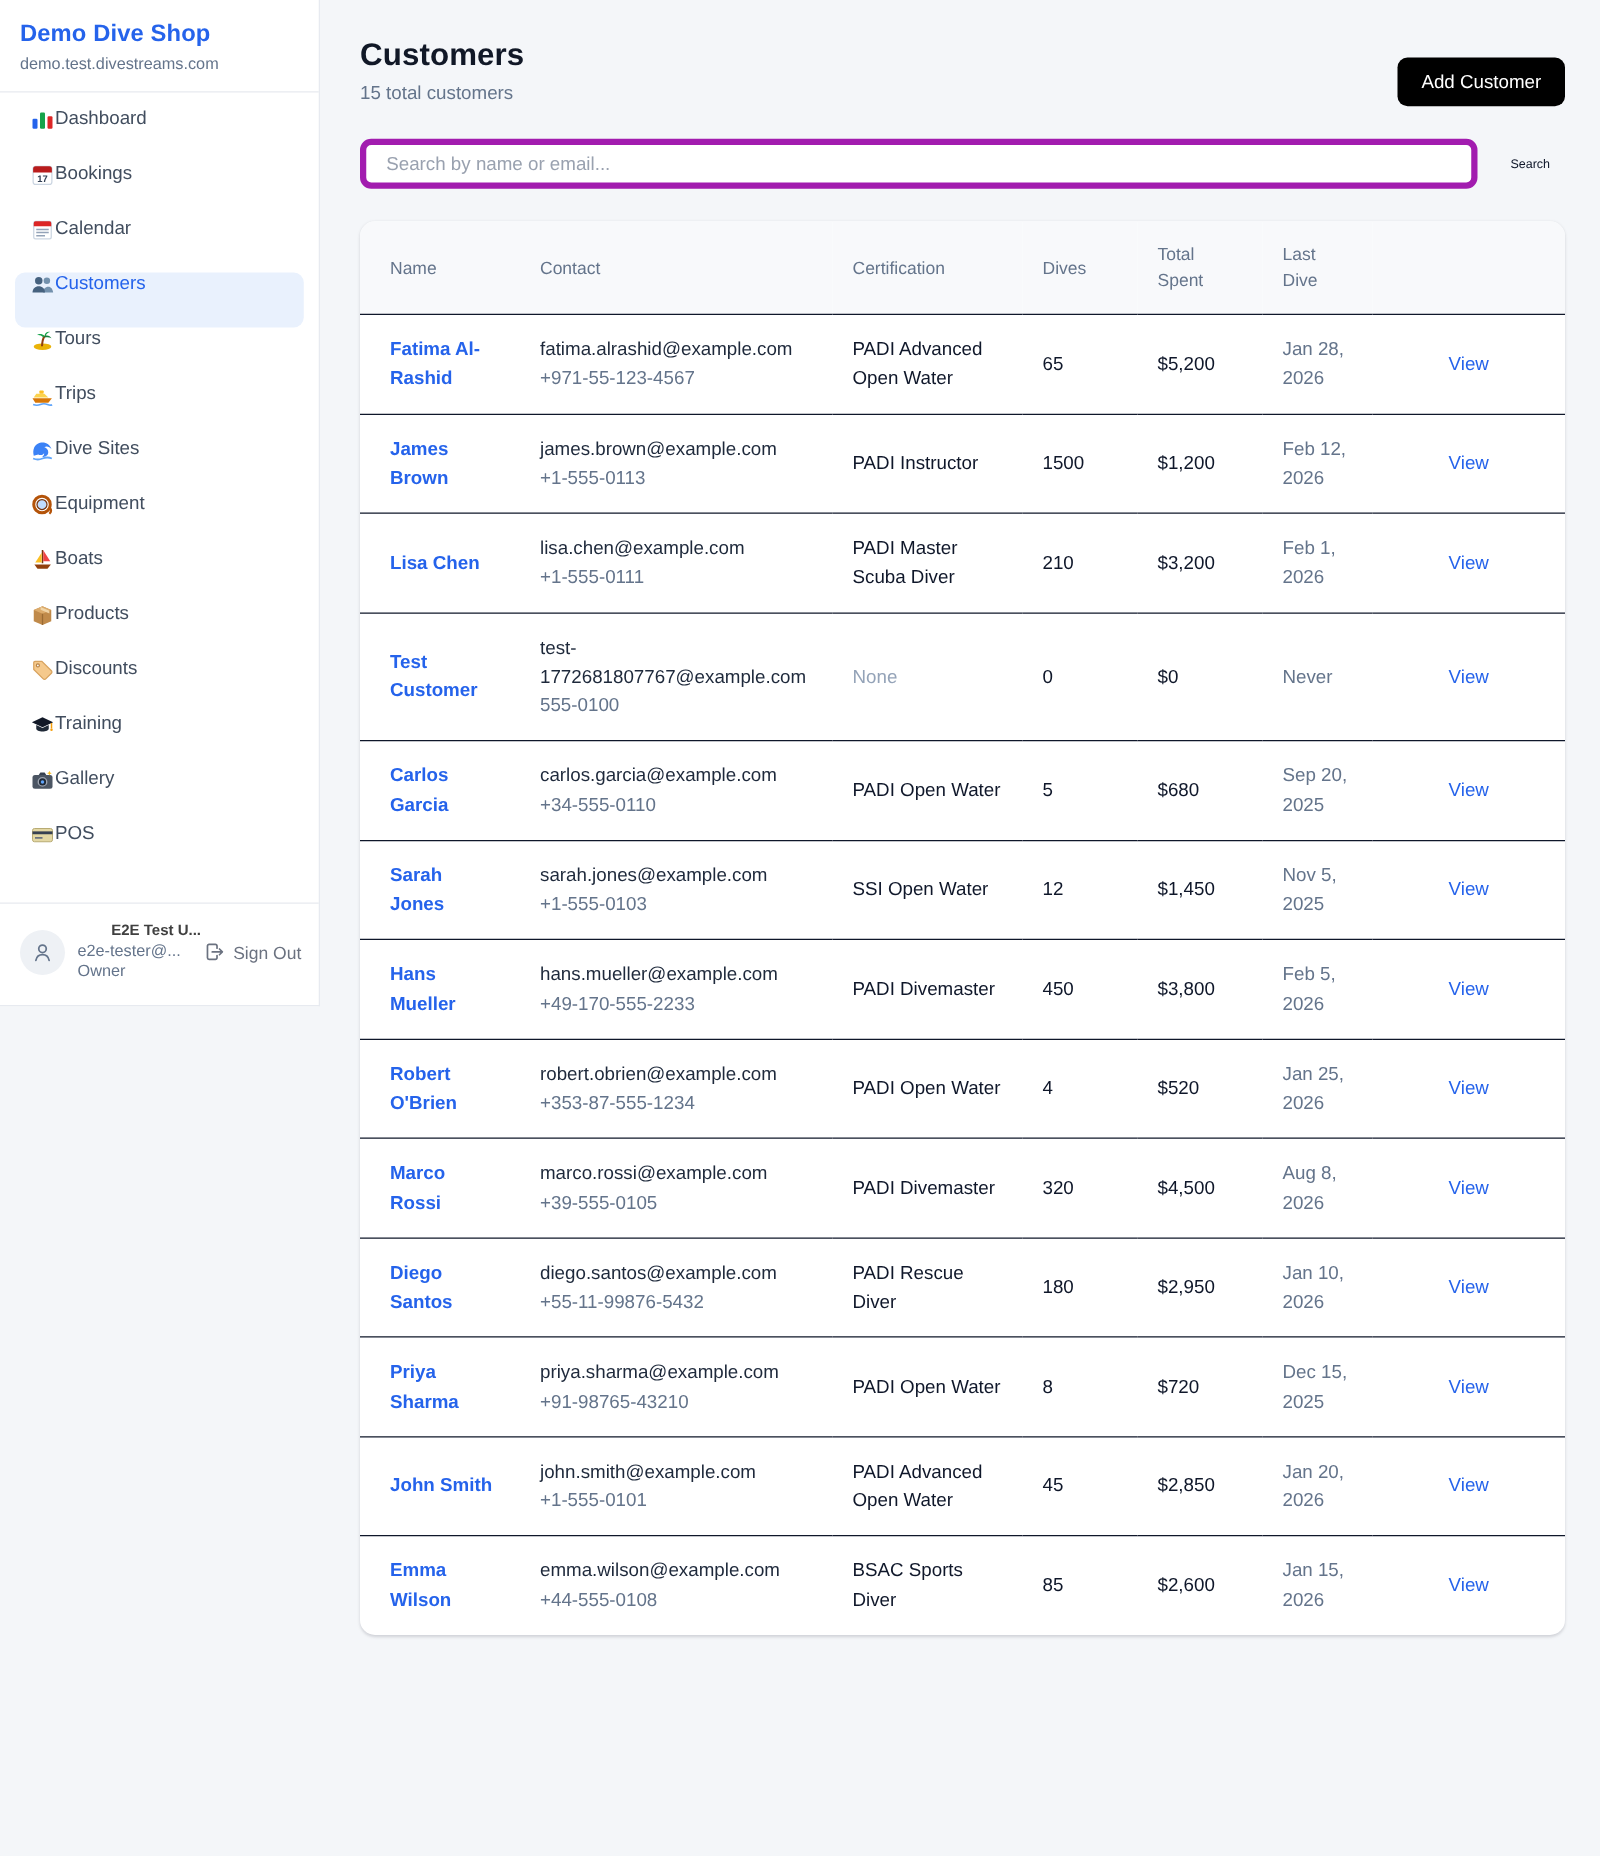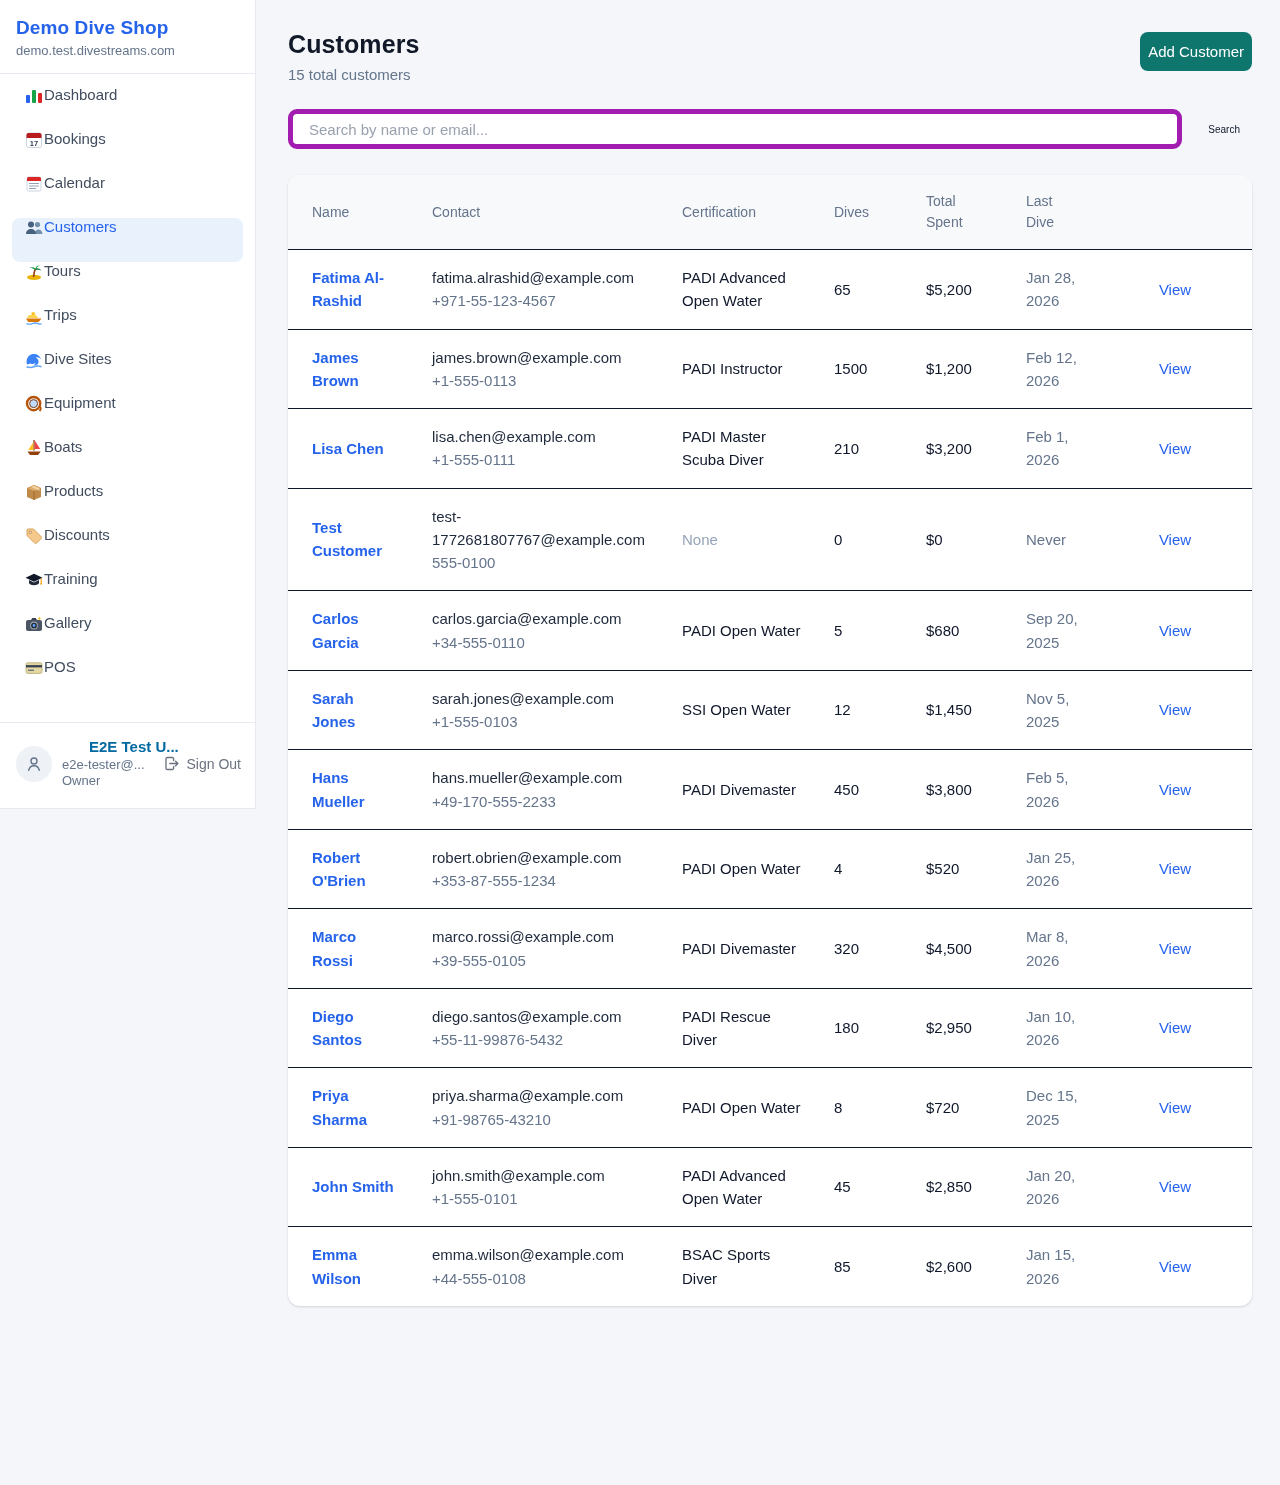--- a/index.html
+++ b/index.html
@@ -33,37 +33,37 @@
     border-top: 1px solid #e7eaf0;
     margin-top: 8px; padding: 14px 14px 18px 16px;
     display: flex; align-items: center; gap: 10px;
   }
   .avatar {
     width: 36px; height: 36px; border-radius: 50%; background: #eef1f5;
     display: flex; align-items: center; justify-content: center; flex: none;
   }
   .avatar svg { width: 20px; height: 20px; }
   .user-info { line-height: 1.3; min-width: 0; }
-  .user-name { font-size: 15px; font-weight: 700; color: #0369a1; white-space: nowrap; padding-left: 27px; }
+  .user-name { font-size: 12px; font-weight: 700; color: #404040; white-space: nowrap; padding-left: 27px; }
   .user-email, .user-role { font-size: 13px; color: #64748b; white-space: nowrap; }
   .signout-btn {
     margin-left: auto; display: flex; align-items: center; gap: 7px;
     background: none; border: none; color: #6b7280; font-size: 14px;
     font-family: inherit; cursor: pointer; flex: none;
   }
   .signout-btn svg { width: 17px; height: 17px; }
   
   .main { margin-left: 256px; padding: 30px 28px 22px 32px; }
   .page-header { display: flex; align-items: flex-start; justify-content: space-between; }
   .page-title { font-size: 25px; font-weight: 700; color: #111827; letter-spacing: .1px; }
   .page-subtitle { font-size: 15px; color: #64748b; margin-top: 7px; }
   .add-btn {
-    background: #0f766e; color: #fff; border: none; border-radius: 8px;
+    background: #000000; color: #fff; border: none; border-radius: 8px;
     font-size: 15px; font-weight: 500; font-family: inherit;
-    padding: 11px 8px; cursor: pointer; margin-top: 2px;
+    padding: 11px 19px; cursor: pointer; margin-top: 16px;
   }
   .search-row { display: flex; align-items: center; margin-top: 26px; }
   .search-input {
     flex: 1; height: 40px; background: #fff;
     border: 5px solid #a21caf; border-radius: 9px;
     padding: 0 16px; font-size: 15px; font-family: inherit; color: #111827;
   }
   .search-input::placeholder { color: #99a1af; }
   .search-btn {
     background: none; border: none; color: #0f172a; font-family: inherit;
@@ -412,21 +412,21 @@
           </tr>
           <tr>
             <td><a class="name-link">Marco Rossi</a></td>
             <td>
               <div class="email">marco.rossi@example.com</div>
               <div class="phone">+39-555-0105</div>
             </td>
             <td class="cert">PADI Divemaster</td>
             <td>320</td>
             <td>$4,500</td>
-            <td class="last-dive">Mar 8, 2026</td>
+            <td class="last-dive">Aug 8, 2026</td>
             <td class="action-cell"><a class="view-link">View</a></td>
           </tr>
           <tr>
             <td><a class="name-link">Diego Santos</a></td>
             <td>
               <div class="email">diego.santos@example.com</div>
               <div class="phone">+55-11-99876-5432</div>
             </td>
             <td class="cert">PADI Rescue Diver</td>
             <td>180</td>

